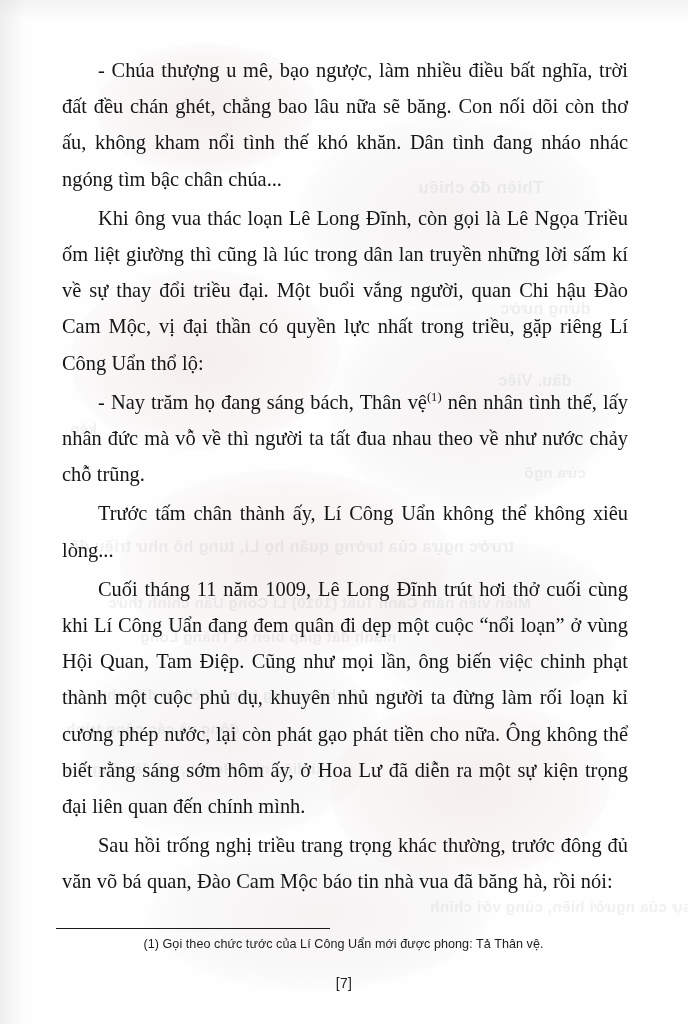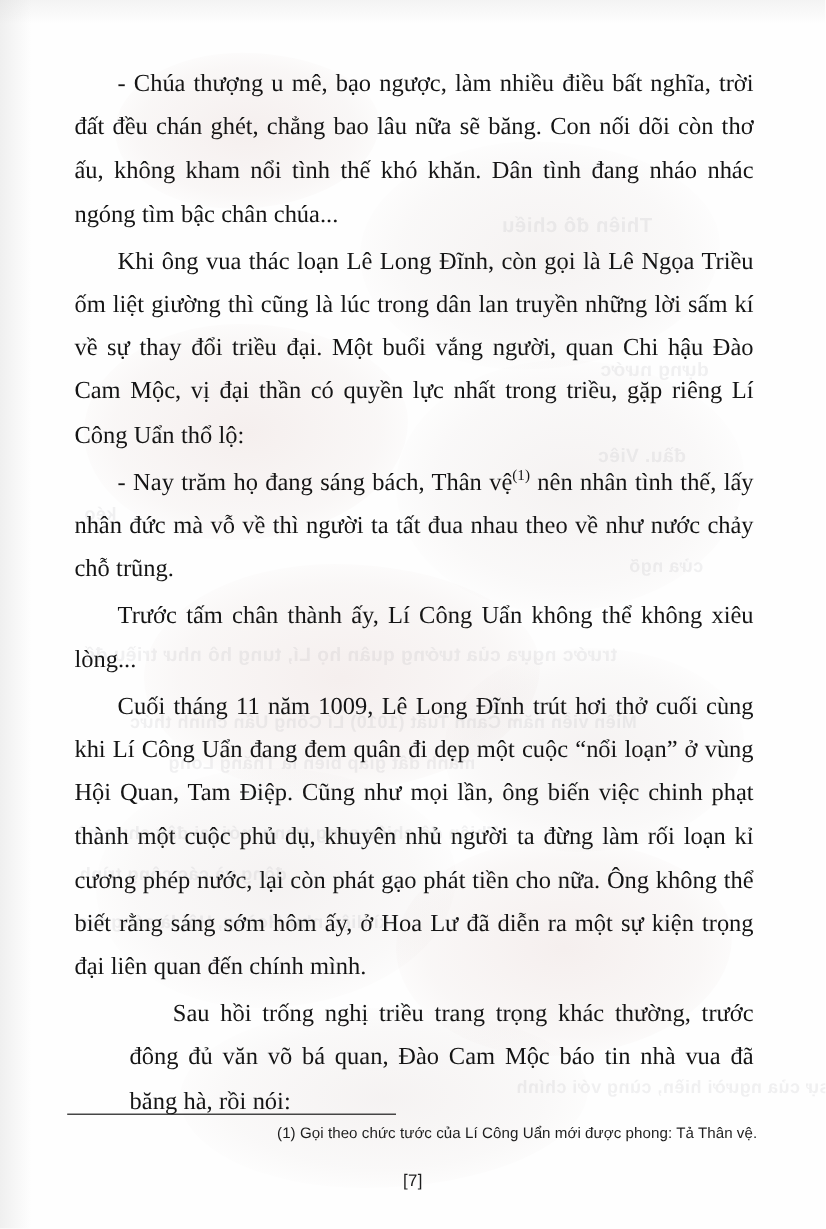--- a/index.html
+++ b/index.html
@@ -68,21 +68,21 @@
   p.body-par {
     margin: 0 0 3px 0;
     font-size: 20.4px;
     line-height: 36.2px;
     text-align: justify;
     text-justify: inter-word;
     text-indent: 36px;
     word-spacing: 0.2px;
     -webkit-font-smoothing: antialiased;
   }
-  p.body-par:last-child { margin-bottom: 0; margin-left: 46px; }
+  p.body-par:last-child { margin-bottom: 0; }
 
   sup.fn-ref {
     font-size: 0.62em;
     vertical-align: super;
     line-height: 0;
   }
 
   
   #footnote-block {
     position: absolute;
@@ -96,21 +96,21 @@
     height: 0;
     border-top: 1.6px solid #1a1a1a;
     margin: 0 0 7px 0;
   }
   #footnote-text {
     margin: 0;
     font-family: "Liberation Sans", "DejaVu Sans", sans-serif;
     font-size: 12.6px;
     line-height: 17px;
     color: #1d1d1d;
-    text-align: right;
+    text-align: center;
     letter-spacing: 0.05px;
   }
 
   
   #page-number {
     position: absolute;
     left: 0;
     right: 0;
     top: 975px;
     text-align: center;

